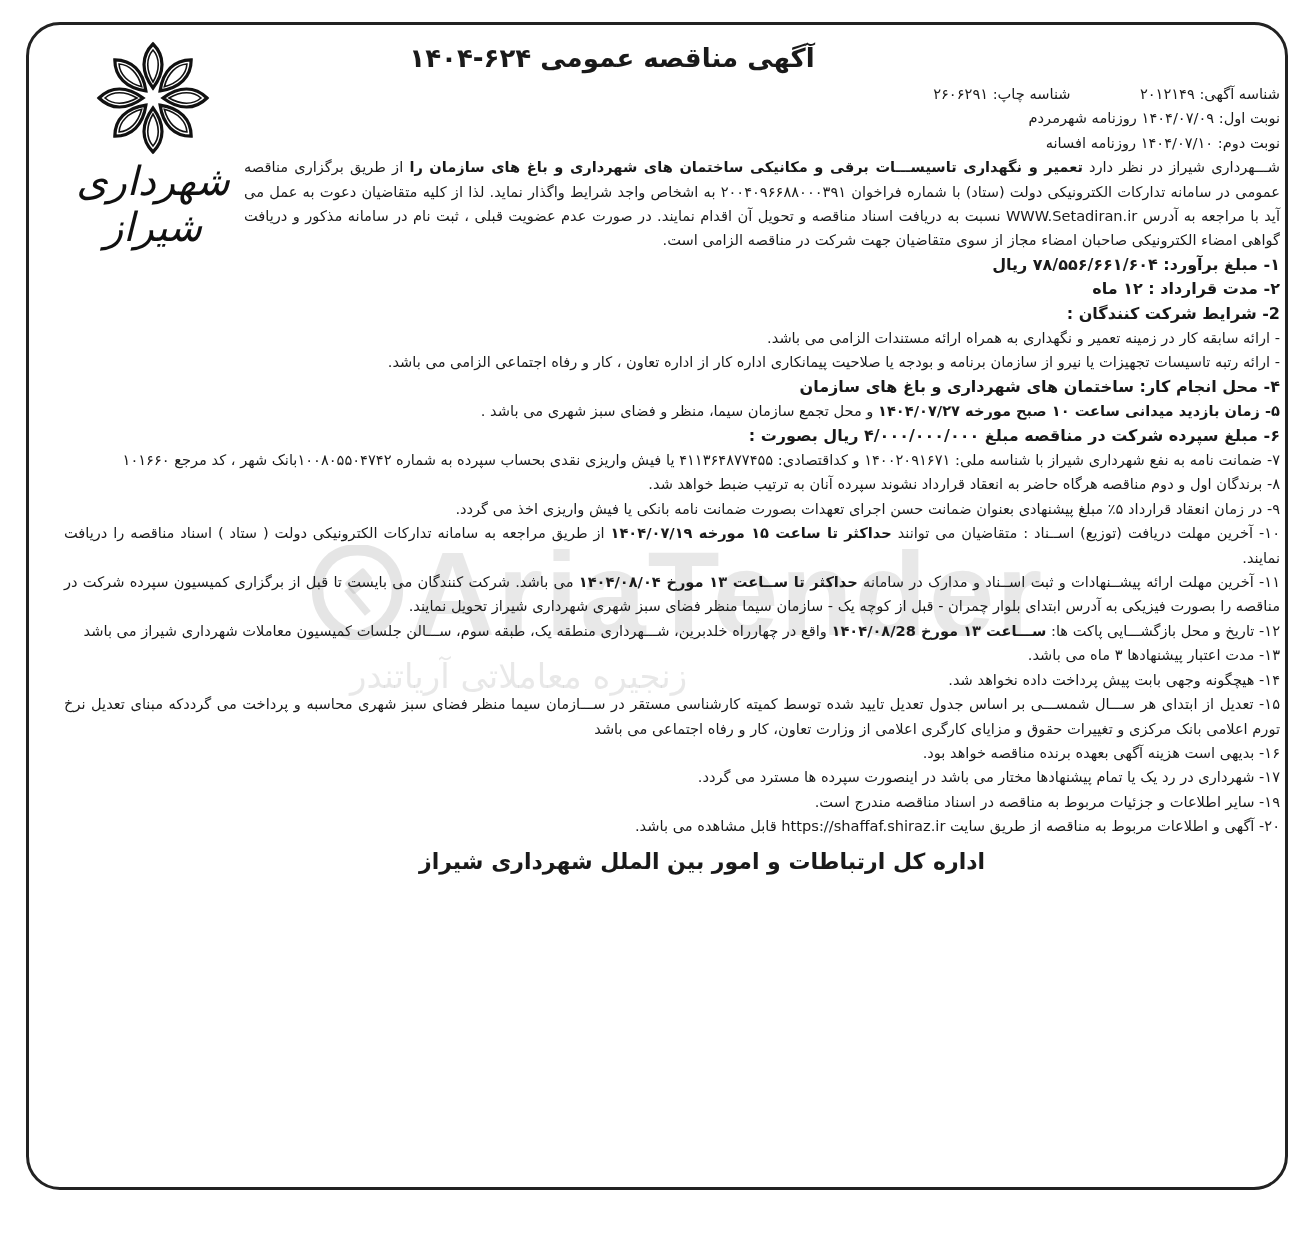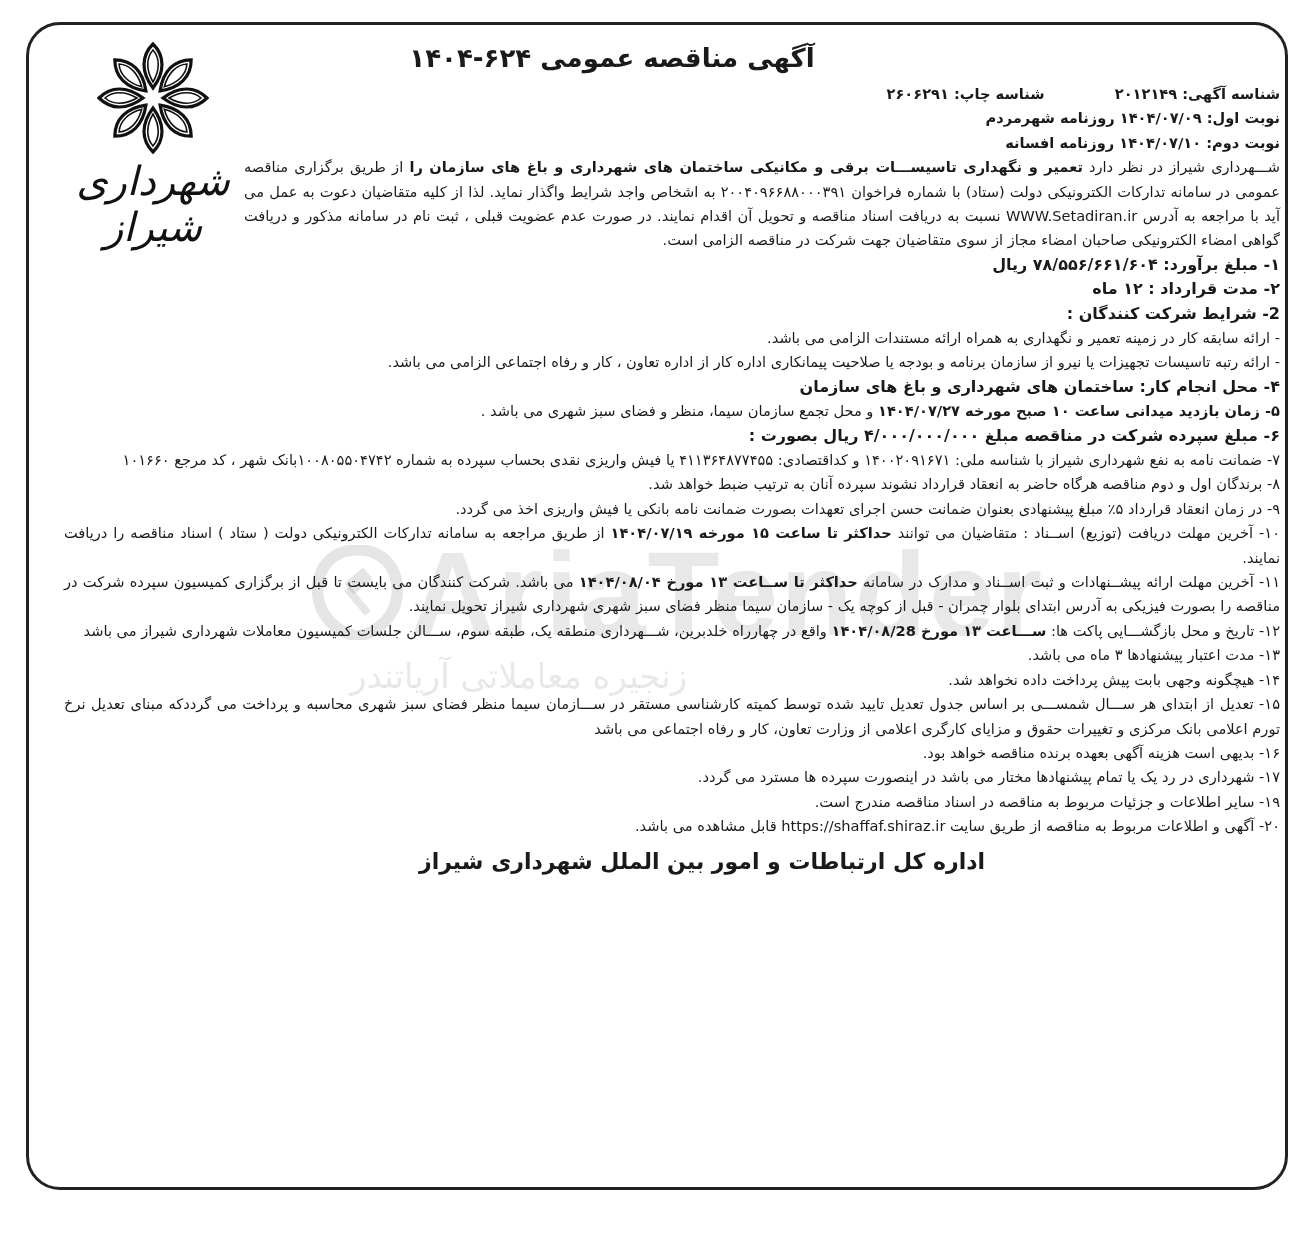--- a/index.html
+++ b/index.html
@@ -96,21 +96,21 @@
     margin-left: 24px;
   }
   .title {
     text-align: center;
     font-weight: bold;
     font-size: 26px;
     line-height: 36px;
     margin: 0 0 6px 0;
     padding-right: 120px;
   }
-  .meta-line { height: 24.4px; white-space: nowrap; font-weight: bold; }
+  .meta-line { height: 24.4px; white-space: nowrap; }
   .meta-line .gap { display: inline-block; width: 60px; }
   .para { text-align: justify; text-align-last: right; }
   .para.indent-logo { padding-left: 180px; }
   .b { font-weight: bold; }
   .item { margin: 0; }
   .item.bold-line { font-weight: bold; font-size: 16px; }
   .ltr { direction: ltr; unicode-bidi: embed; }
   .footer-sig {
     text-align: center;
     font-weight: bold;

